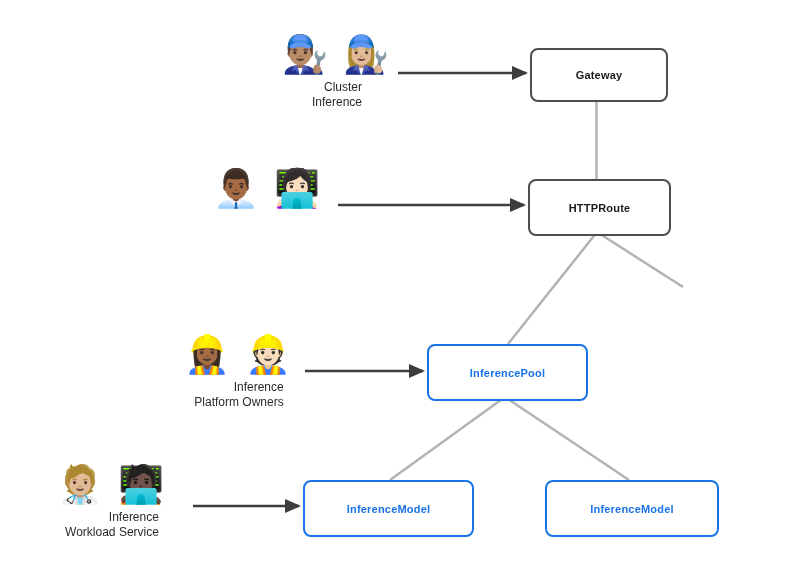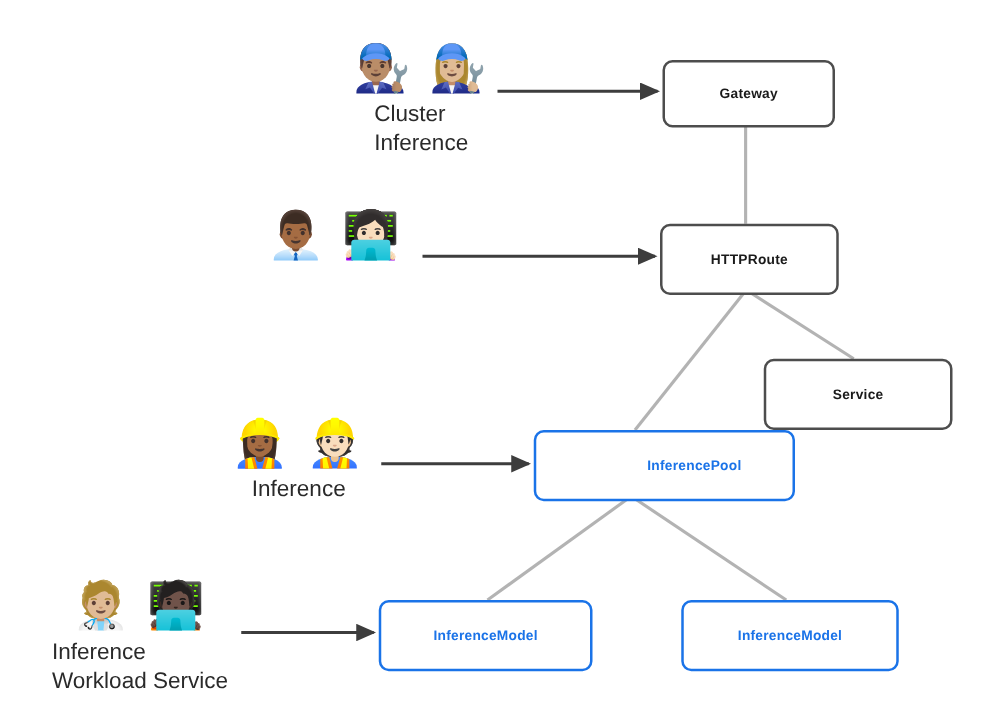--- a/index.html
+++ b/index.html
@@ -16,30 +16,30 @@
     position:absolute; z-index:2; background:#fff; border-radius:8px;
     display:flex; align-items:center; justify-content:center;
     font-weight:700; font-size:11px; letter-spacing:.2px;
   }
   .node.core { border:2.5px solid var(--core-node-border,#4d4d4d); color:var(--core-node-text,#1a1a1a); }
   .node.ext  { border:2px solid  var(--extension-node,#1a73e8); color:var(--extension-node,#1a73e8); }
 
   #node-gateway            { left:530px; top:48px;  width:134px; height:50px; }
   #node-httproute          { left:528px; top:179px; width:139px; height:53px; }
   #node-service            { left:611px; top:287px; width:147px; height:53px; }
-  #node-inferencepool      { left:427px; top:344px; width:157px; height:53px;padding-left:48px; }
+  #node-inferencepool      { left:427px; top:344px; width:157px; height:53px; }
   #node-inferencemodel-l   { left:303px; top:480px; width:167px; height:53px; }
   #node-inferencemodel-r   { left:545px; top:480px; width:170px; height:53px; }
 
   .persona {
     position:absolute; z-index:2; display:flex; flex-direction:column; align-items:center;
   }
   .persona .emojis { font-size:37px; line-height:1.12; white-space:nowrap; letter-spacing:2px; }
   .persona .label  {
-    margin-top:5px; font-size:18px; line-height:1.24; text-align:left;
+    margin-top:5px; font-size:12px; line-height:1.24; text-align:right;
     color:var(--label-text,#2a2a2a); white-space:nowrap;
   }
   #persona-cluster-operators         { left:257px; top:34px;  width:160px; }
   #persona-application-developers    { left:188px; top:168px; width:160px; }
   #persona-inference-platform-owners { left:139px; top:334px; width:200px; }
   #persona-inference-workload-owners { left:7px;   top:464px; width:210px; }
 </style>
 </head>
 <body>
 
@@ -63,23 +63,20 @@
     <line class="arrow" x1="305" y1="371" x2="423" y2="371" marker-end="url(#ah)"></line>
     <line class="arrow" x1="193" y1="506" x2="299" y2="506" marker-end="url(#ah)"></line>
   </svg>
 
   <div id="node-gateway" class="node core">
     <span>Gateway</span>
   </div>
   <div id="node-httproute" class="node core">
     <span>HTTPRoute</span>
   </div>
-  <div id="node-service" class="node core">
-    <span>Service</span>
-  </div>
   <div id="node-inferencepool" class="node ext">
     <span>InferencePool</span>
   </div>
   <div id="node-inferencemodel-l" class="node ext">
     <span>InferenceModel</span>
   </div>
   <div id="node-inferencemodel-r" class="node ext">
     <span>InferenceModel</span>
   </div>
 
@@ -101,20 +98,21 @@
     </div>
   </div>
 
   <div id="persona-inference-platform-owners" class="persona">
     <div class="emojis">
       <span>👷🏾‍♀️</span>
       <span>👷🏻</span>
     </div>
     <div class="label">
       <div>Inference</div>
+      <div>Platform Owners</div>
     </div>
   </div>
 
   <div id="persona-inference-workload-owners" class="persona">
     <div class="emojis">
       <span>🧑🏼‍⚕️</span>
       <span>🧑🏿‍💻</span>
     </div>
     <div class="label">
       <div>Inference</div>

